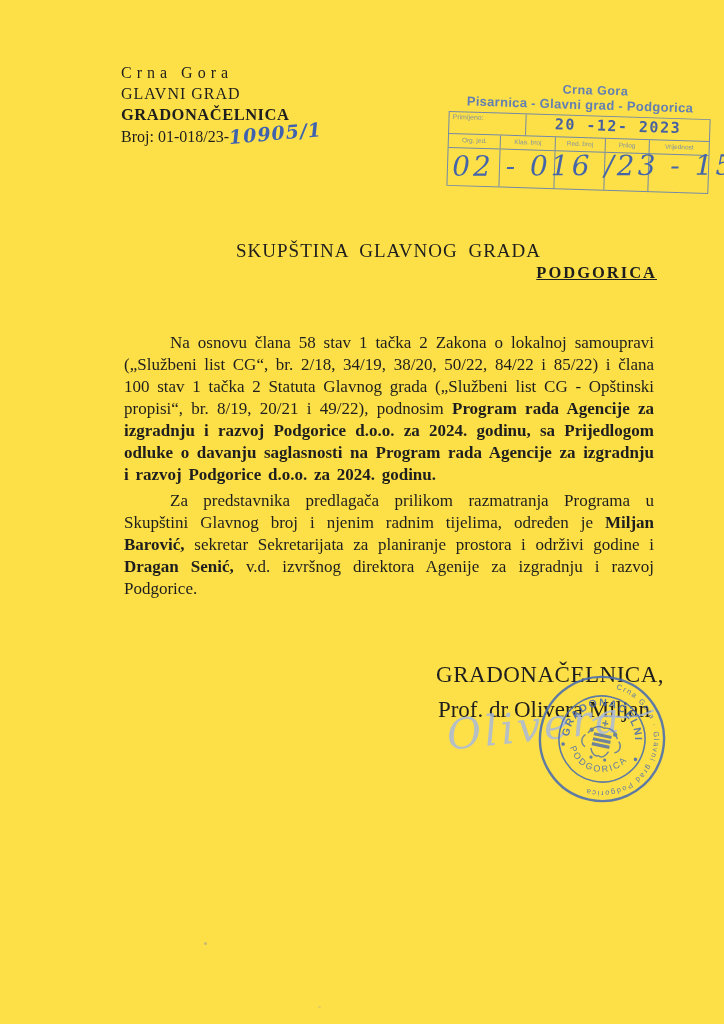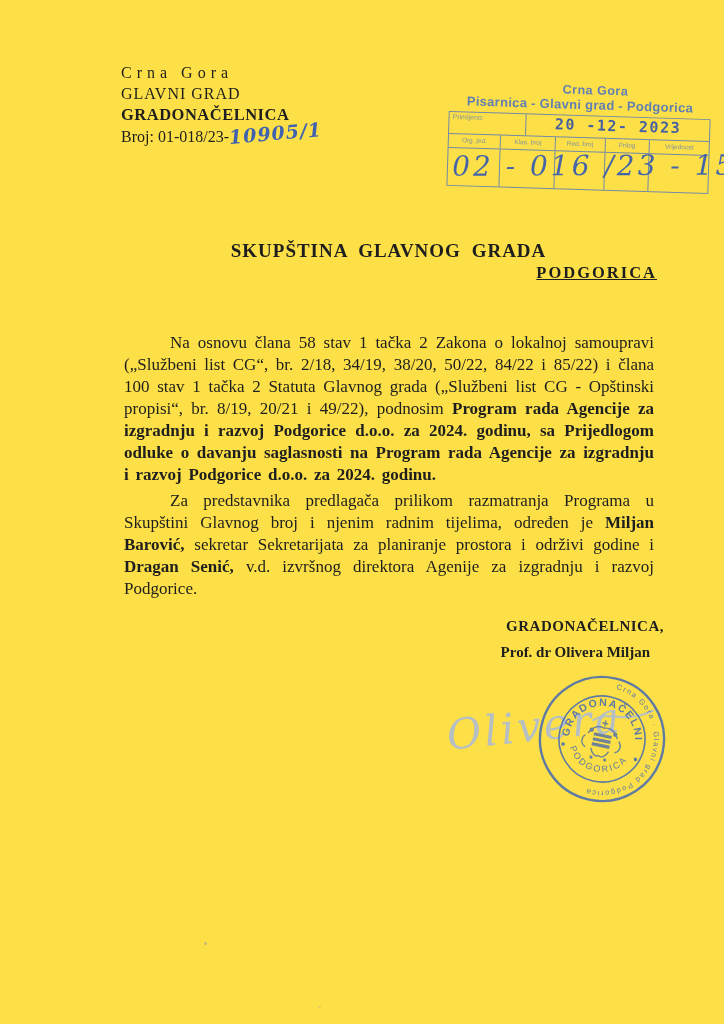--- a/index.html
+++ b/index.html
@@ -40,32 +40,32 @@
   .rs-cell{border-right:1.4px solid rgba(91,122,184,.9)}
   .c1{width:20%}.c2{width:21%}.c3{width:19%}.c4{width:17%}.c5{width:23%}
   .rs-hand{
     position:absolute;left:4px;top:32px;z-index:2;white-space:nowrap;
     font-family:"DejaVu Serif",serif;font-style:italic;font-size:28px;
     color:#3c5fae;transform:rotate(-2deg);letter-spacing:3px
   }
 
   
   .doc-title{position:absolute;left:120px;top:240px;width:537px;text-align:center;
-    font-size:19px;font-weight:bold;letter-spacing:1px;word-spacing:5px}
+    font-size:19px;font-weight:normal;letter-spacing:1px;word-spacing:5px}
   .doc-subtitle{position:absolute;left:120px;top:263px;width:537px;text-align:right;
     font-size:16.5px;font-weight:bold;letter-spacing:2px;text-decoration:underline}
 
   
   .doc-body{position:absolute;left:120px;top:328px;width:538px;
     font-size:17px;line-height:22px;text-align:justify;word-spacing:2.5px}
   .doc-body p{margin:4px;text-indent:46px}
   .b{font-weight:bold}
 
   
-  .sig-block{position:absolute;left:418px;top:618px;width:246px;font-weight:bold;font-size:15px}
+  .sig-block{position:absolute;left:418px;top:662px;width:246px;font-weight:normal;font-size:23px}
   .sig-role{text-align:right;letter-spacing:.5px}
   .sig-name{text-align:right;padding-right:14px;margin-top:9px;white-space:nowrap}
   .sig-script{position:absolute;left:444px;top:696px;width:215px;height:75px}
   .round-stamp{position:absolute;left:527px;top:664px;width:150px;height:150px;opacity:.88}
 
   .speck{position:absolute;border-radius:50%;background:#9a9a9a;opacity:.55}
 </style>
 </head>
 <body>
 

